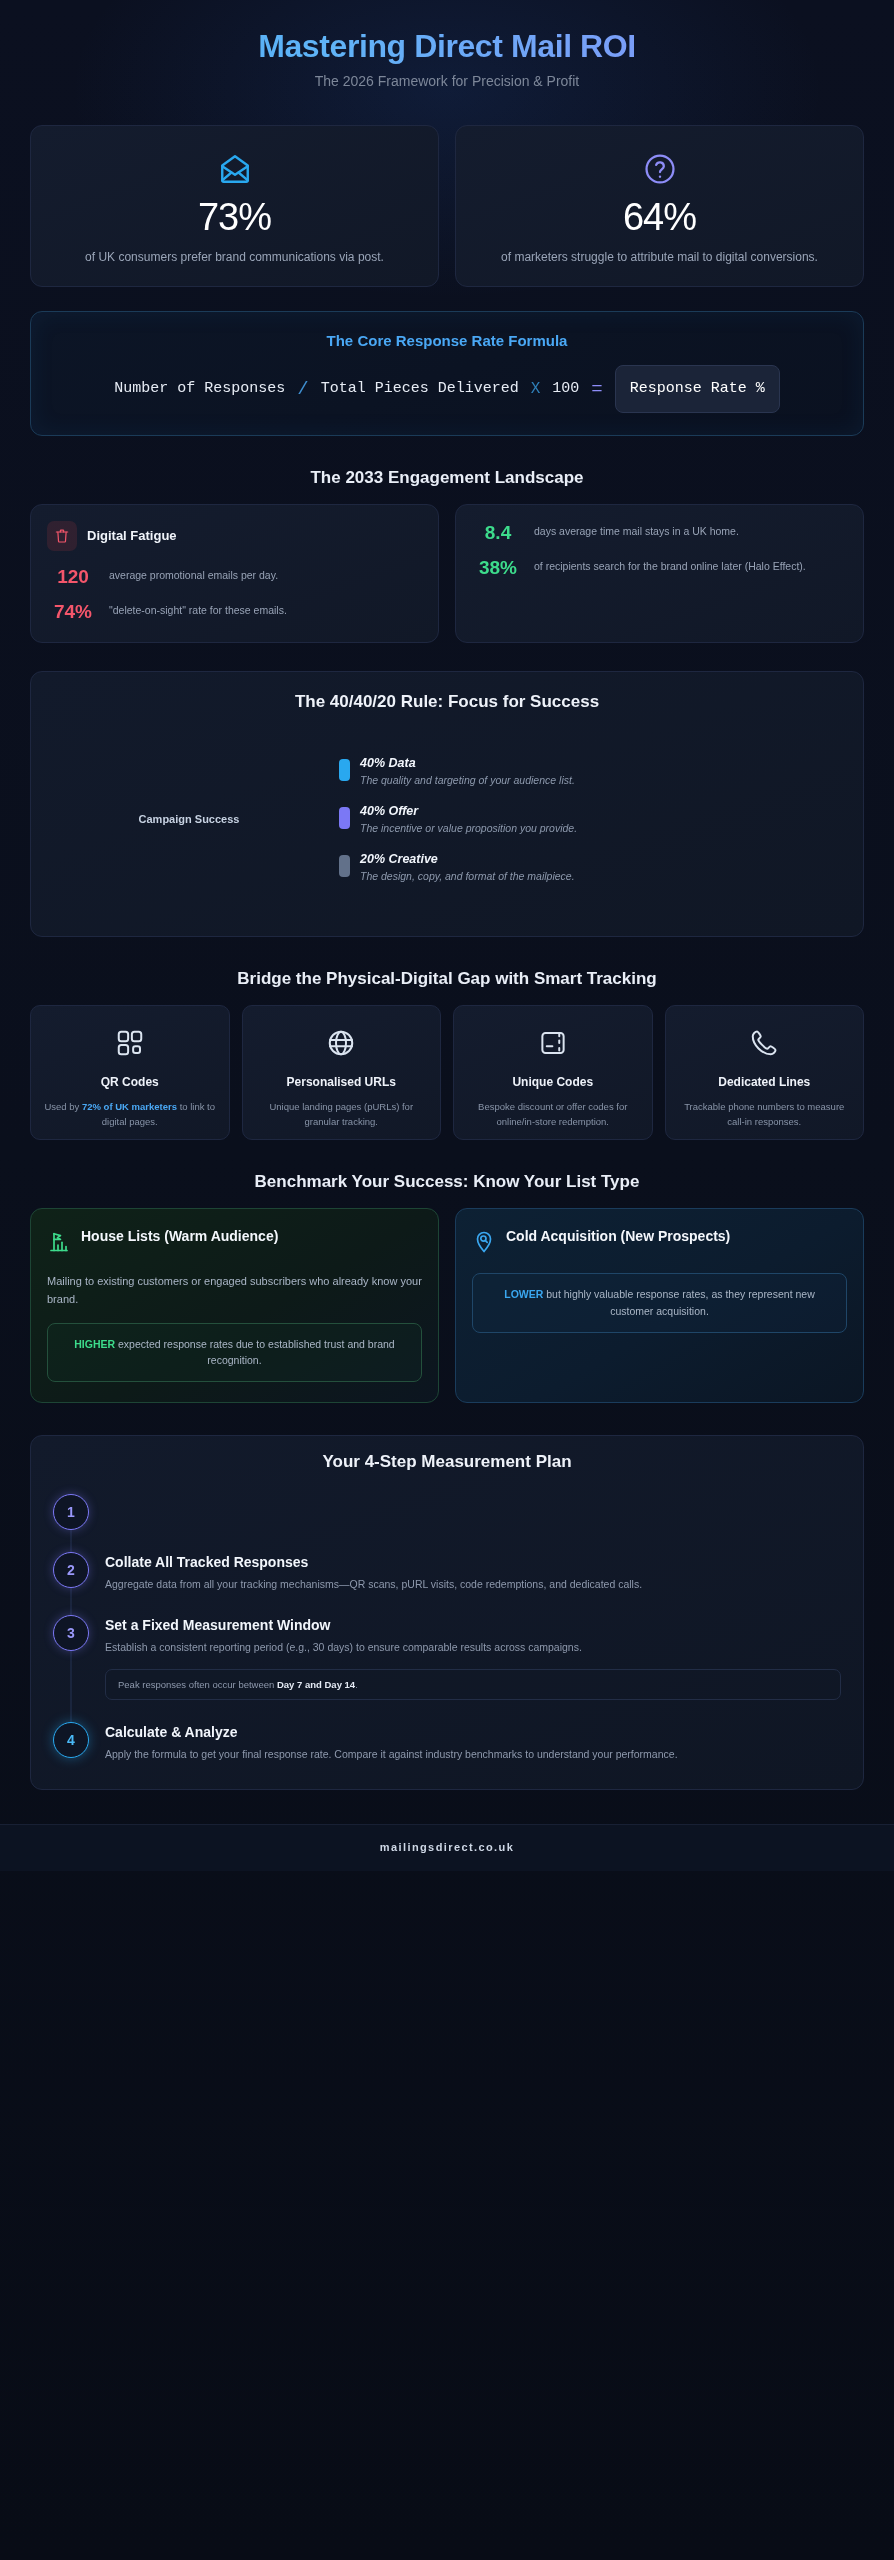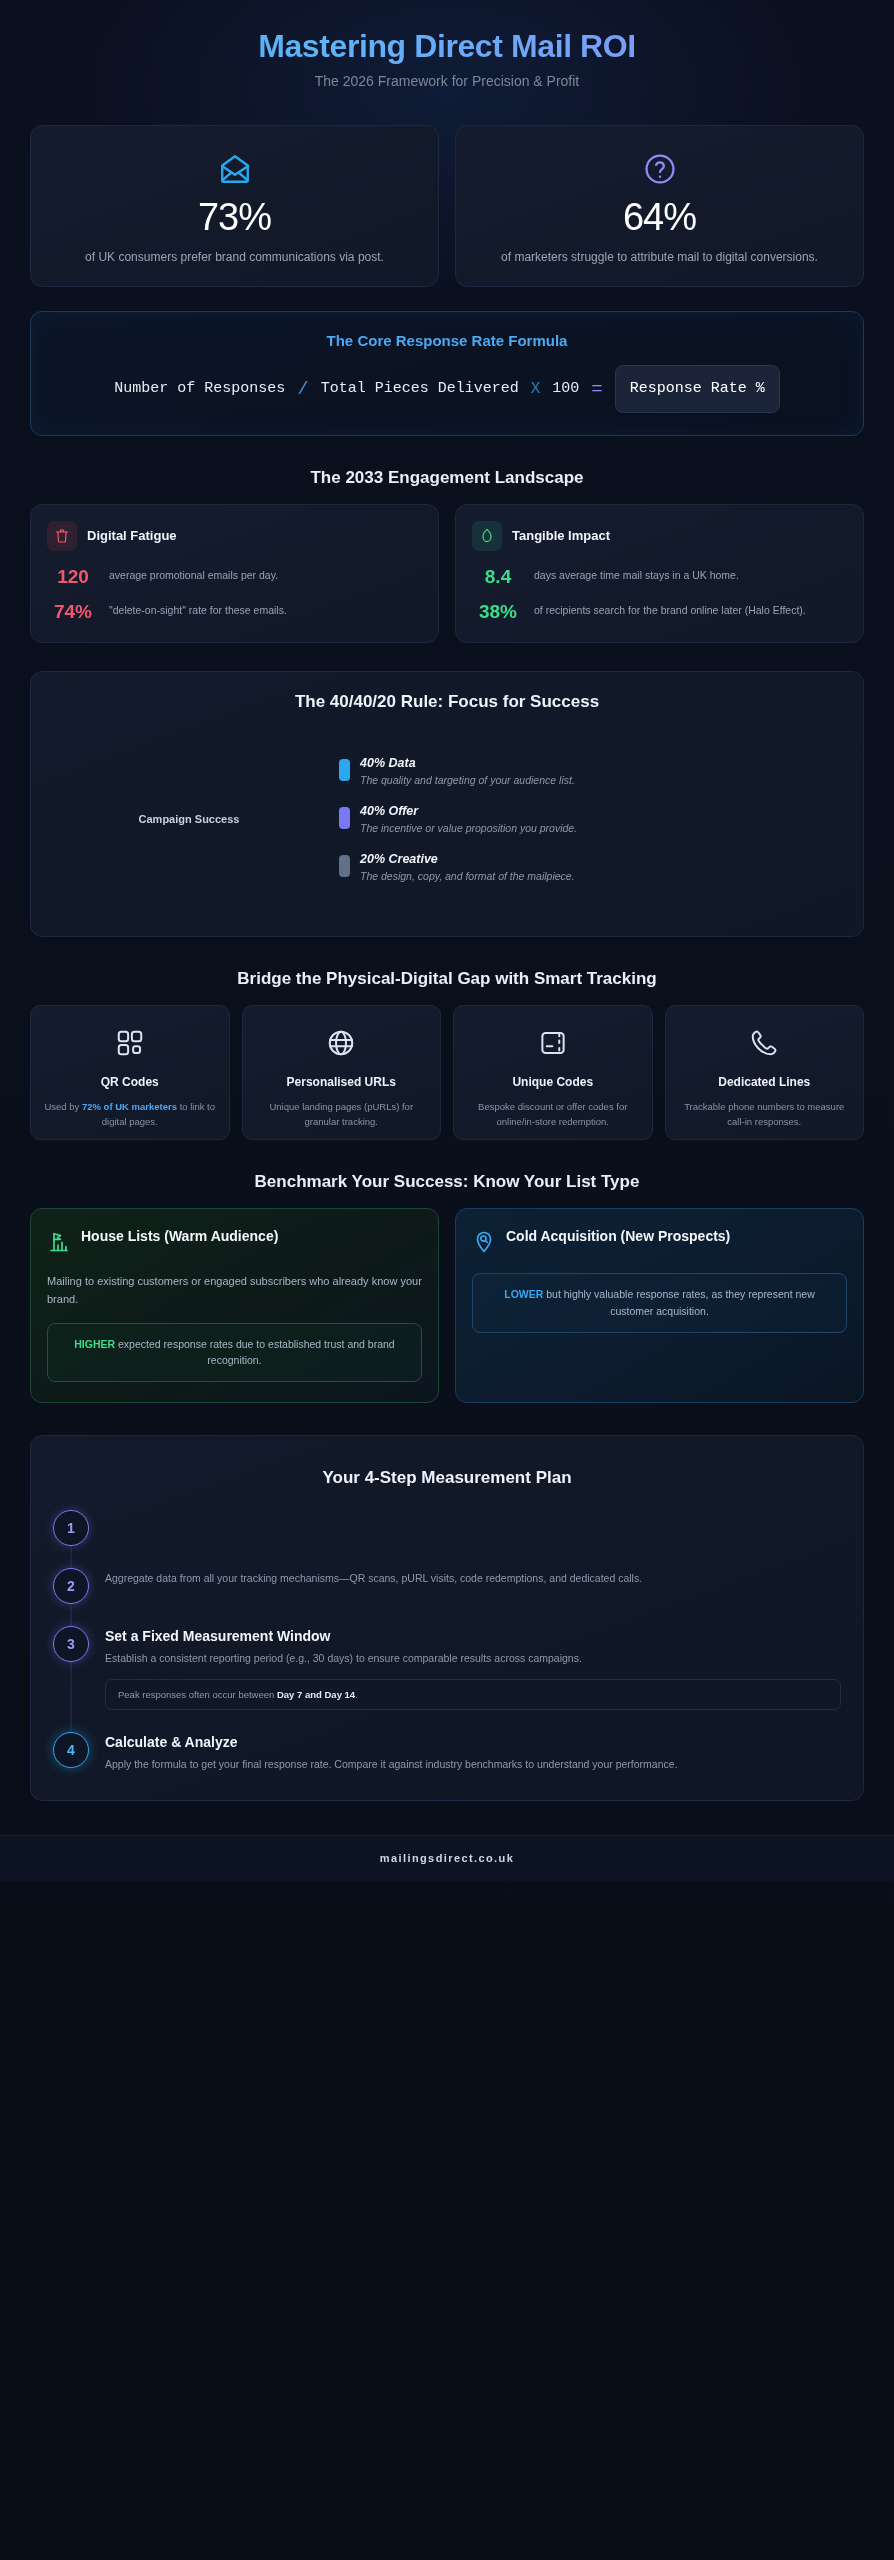--- a/index.html
+++ b/index.html
@@ -136,21 +136,21 @@
   .list-desc { font-size: 11px; color: #a9b5c6; line-height: 1.6; margin-bottom: 14px; }
   .list-note { border-radius: 8px; padding: 12px 12px; font-size: 10.5px; line-height: 1.6; text-align: center; color: #aab6c6; }
   .list-note.warm { border: 1px solid #24503c; background: rgba(20,60,42,0.16); }
   .list-note.cold { border: 1px solid #1f4668; background: rgba(18,50,80,0.16); }
   .list-note b.hi { color: #3ddc8c; }
   .list-note b.lo { color: #3aa7f0; }
 
   
   .plan-box {
     background: linear-gradient(160deg, #121a2b 0%, #0f1624 100%);
-    border: 1px solid #1e2740; border-radius: 12px; padding: 32px 22px 26px;
+    border: 1px solid #1e2740; border-radius: 12px; padding: 16px 22px 26px;
   }
   .plan-title { text-align: center; font-size: 17px; font-weight: bold; color: #eef2f9; margin-bottom: 22px; }
   .steps { position: relative; }
   .step { display: flex; gap: 16px; position: relative; padding-bottom: 22px; }
   .step:last-child { padding-bottom: 0; }
   .step-rail { position: relative; width: 36px; flex-shrink: 0; display: flex; justify-content: center; }
   .step-line { position: absolute; top: 36px; bottom: -22px; left: 50%; width: 1px; background: #253252; transform: translateX(-50%); }
   .step:last-child .step-line { display: none; }
   .step-circle {
     width: 36px; height: 36px; border-radius: 50%; position: relative; z-index: 2;
@@ -239,28 +239,20 @@
         <div class="eng-item">
           <div class="eng-num red">120</div>
           <div class="eng-text">average promotional emails per day.</div>
         </div>
         <div class="eng-item">
           <div class="eng-num red">74%</div>
           <div class="eng-text">"delete-on-sight" rate for these emails.</div>
         </div>
       </div>
       <div class="eng-card">
-        <div class="eng-head">
-          <div class="eng-chip green">
-            <svg width="16" height="17" viewBox="0 0 24 24" fill="none" stroke="#3ddc8c" stroke-width="1.8" stroke-linecap="round" stroke-linejoin="round">
-              <path d="M12 2.8 C16.5 7 18 10.5 18 13.5 C18 18 15.3 21.2 12 21.2 C8.7 21.2 6 18 6 13.5 C6 10.5 7.5 7 12 2.8 Z"></path>
-            </svg>
-          </div>
-          <div class="eng-title">Tangible Impact</div>
-        </div>
         <div class="eng-item">
           <div class="eng-num green">8.4</div>
           <div class="eng-text">days average time mail stays in a UK home.</div>
         </div>
         <div class="eng-item">
           <div class="eng-num green">38%</div>
           <div class="eng-text">of recipients search for the brand online later (Halo Effect).</div>
         </div>
       </div>
     </div>
@@ -398,20 +390,21 @@
           </div>
 
           <div class="step">
             <div class="step-rail">
               <div class="step-line"></div>
               <div class="step-circle" style="border:1.5px solid #7b78f5;color:#9a98fa;box-shadow:0 0 10px rgba(123,120,245,0.35);">
                 <span>2</span>
               </div>
             </div>
             <div class="step-body">
+              <div class="step-name">Collate All Tracked Responses</div>
               <div class="step-desc">Aggregate data from all your tracking mechanisms—QR scans, pURL visits, code redemptions, and dedicated calls.</div>
             </div>
           </div>
 
           <div class="step">
             <div class="step-rail">
               <div class="step-line"></div>
               <div class="step-circle" style="border:1.5px solid #7b78f5;color:#9a98fa;box-shadow:0 0 10px rgba(123,120,245,0.35);">
                 <span>3</span>
               </div>

